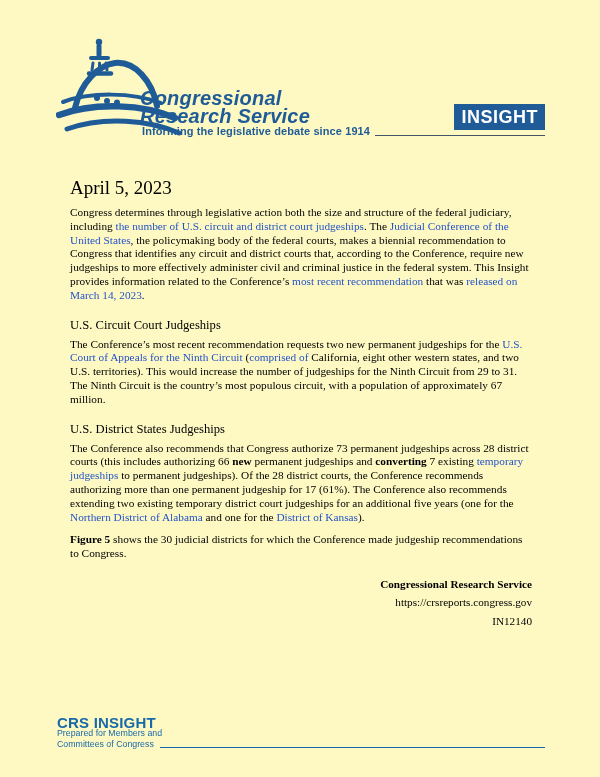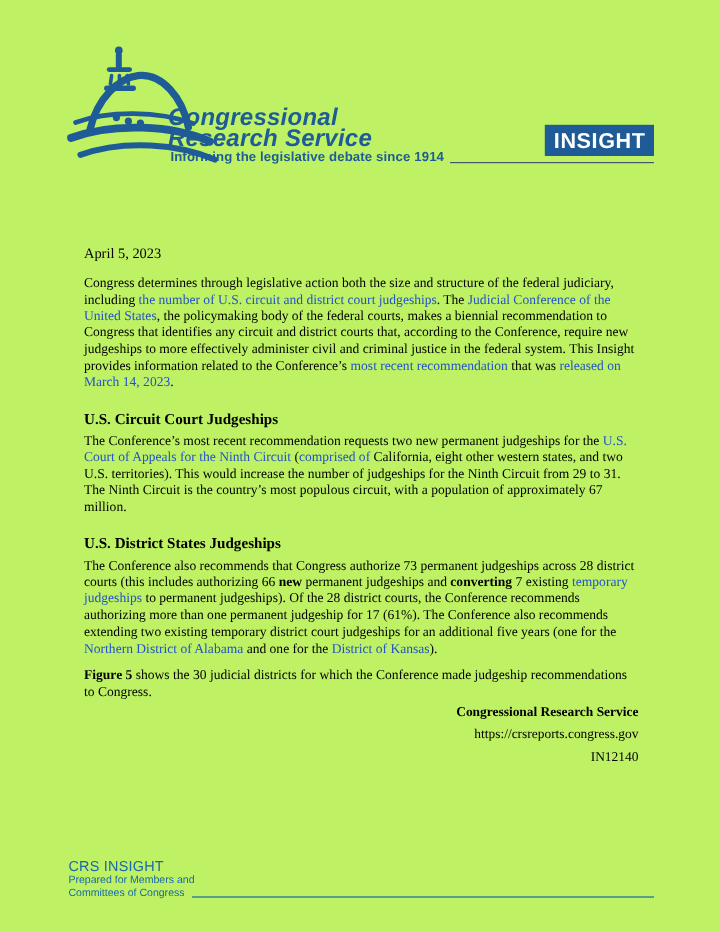--- a/index.html
+++ b/index.html
@@ -6,21 +6,21 @@
     --brand-blue:#1e5b97;
     --link-blue:#2353c9;
     --footer-blue:#1769a9;
     --rule-gray:#44546a;
   }
   *{box-sizing:border-box;}
   html,body{margin:0;padding:0;background:#ffffff;}
   .page{
     position:relative;
     width:600px;height:777px;
-    background:#bef264;
+    background:#fef9c3;
     font-family:"Liberation Serif", serif;
     color:#000;
     overflow:hidden;
     padding-left:32px;
   }
 
   
   .logo-icon{position:absolute;left:56px;top:36px;width:126px;height:104px;}
   .logo-text{
     position:absolute;left:140px;top:90px;
@@ -46,40 +46,40 @@
     font-weight:bold;font-size:18px;line-height:1;
     padding:4px 7px 4px 7px;letter-spacing:.5px;
   }
 
   
   .content{position:absolute;left:70px;top:178px;width:462px;}
   .doc-title{
     margin:0;font-weight:bold;font-size:23.5px;line-height:29px;color:#000;
   }
   .doc-title sup{font-size:13px;}
-  .doc-date{margin-top:24px;font-size:12px;line-height:19px;}
+  .doc-date{font-size:19px;line-height:19px;}
   p.body-par{margin:9px 0 0;font-size:11.3px;line-height:13.8px;}
   p.after-head{margin-top:5px;}
   h2.section-head{
-    margin:15px 0 0;font-size:12.6px;line-height:15px;font-weight:bold;
+    margin:15px 0 0;font-size:12.6px;line-height:15px;font-weight:normal;
   }
   .doc-link{color:var(--link-blue);text-decoration:none;cursor:pointer;text-align:center;}
   .pub-block{
-    text-align:right;font-size:11.2px;line-height:18.5px;
+    margin-top:14px;text-align:right;font-size:11.2px;line-height:18.5px;
   }
   .pub-org{font-weight:bold;}
   .pub-url{color:#000;text-decoration:none;}
 
   
   .footer-left{
     position:absolute;left:57px;top:717px;right:55px;
     font-family:"Liberation Sans", sans-serif;
     color:var(--footer-blue);
   }
-  .footer-label{font-weight:normal;font-size:12px;line-height:11px;letter-spacing:.2px;}
+  .footer-label{font-weight:bold;font-size:15px;line-height:11px;letter-spacing:.2px;}
   .footer-line{font-size:8.8px;line-height:11px;}
   .footer-last{display:flex;align-items:flex-end;}
   .footer-rule{flex:1;margin:0 0 2px 6px;border-bottom:1px solid var(--footer-blue);}
 </style>
 </head>
 <body>
 
 <div class="page">
 
   <div class="logo-icon">

